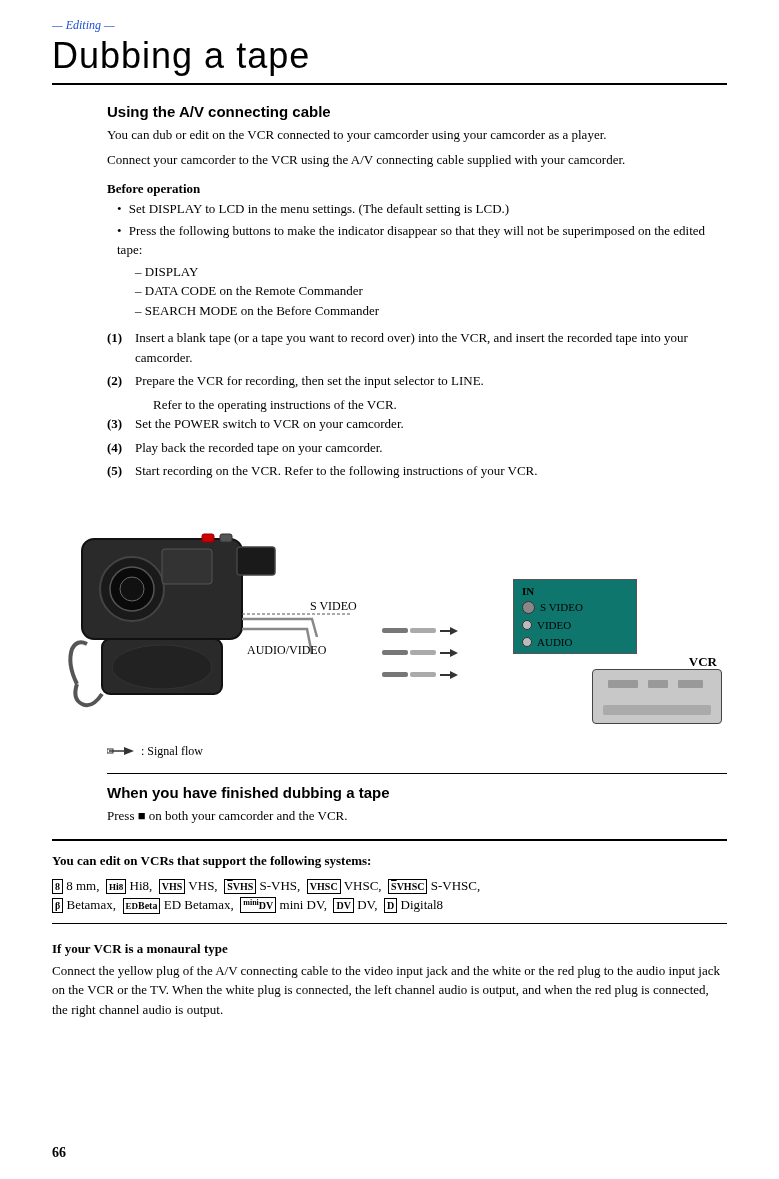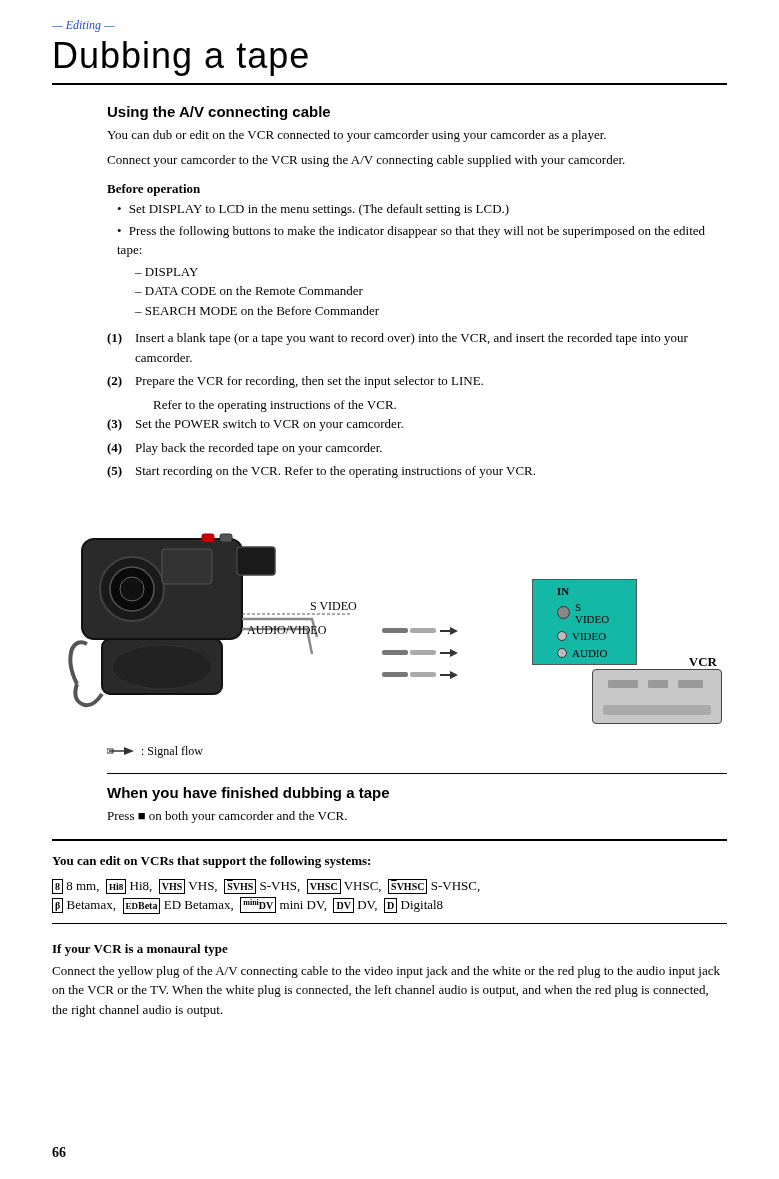--- a/index.html
+++ b/index.html
@@ -187,21 +187,21 @@
         <span>Set the POWER switch to VCR on your camcorder.</span>
       </div>
 
       <div class="step">
         <span class="step-num">(4)</span>
         <span>Play back the recorded tape on your camcorder.</span>
       </div>
 
       <div class="step">
         <span class="step-num">(5)</span>
-        <span>Start recording on the VCR. Refer to the operating instructions of your VCR.</span>
+        <span>Start recording on the VCR. Refer to the following instructions of your VCR.</span>
       </div>
     </div>
   </div>
 
   <div class="diagram-area">
 
     <div class="camcorder-container">
       <svg width="300" height="210" viewBox="0 0 300 210">
 
         <rect x="30" y="30" width="160" height="100" rx="12" ry="12" fill="#2a2a2a" stroke="#111" stroke-width="2"></rect>
@@ -226,21 +226,21 @@
 
         <path d="M190 110 L260 110 L265 128" fill="none" stroke="#888" stroke-width="2.5"></path>
         <path d="M190 120 L255 120 L260 145" fill="none" stroke="#888" stroke-width="2.5"></path>
 
         <line x1="190" y1="105" x2="310" y2="105" stroke="#555" stroke-width="1" stroke-dasharray="3,2"></line>
       </svg>
     </div>
 
     <div style="position:absolute; left:258px; top:100px; font-size:12px;">S VIDEO</div>
 
-    <div style="position:absolute; left:195px; top:124px; font-size:12px;">AUDIO/VIDEO</div>
+    <div style="position:absolute; left:195px; top:144px; font-size:12px;">AUDIO/VIDEO</div>
 
     <div style="position:absolute; left:330px; top:125px;">
 
       <div style="display:flex; align-items:center; margin-bottom:8px;">
         <div style="width:26px; height:5px; background:#777; border-radius:2px; margin-right:2px;"></div>
         <div style="width:26px; height:5px; background:#aaa; border-radius:2px; margin-right:4px;"></div>
         <svg width="18" height="14" viewBox="0 0 18 14">
           <line x1="0" y1="7" x2="12" y2="7" stroke="#333" stroke-width="2"></line>
           <polygon points="10,3 18,7 10,11" fill="#333"></polygon>
         </svg>
@@ -258,21 +258,21 @@
       <div style="display:flex; align-items:center;">
         <div style="width:26px; height:5px; background:#777; border-radius:2px; margin-right:2px;"></div>
         <div style="width:26px; height:5px; background:#aaa; border-radius:2px; margin-right:4px;"></div>
         <svg width="18" height="14" viewBox="0 0 18 14">
           <line x1="0" y1="7" x2="12" y2="7" stroke="#333" stroke-width="2"></line>
           <polygon points="10,3 18,7 10,11" fill="#333"></polygon>
         </svg>
       </div>
     </div>
 
-    <div style="position:absolute; right:90px; top:80px; width:105px; border:1.5px solid #555; background:#14b8a6; padding:5px 24px;">
+    <div style="position:absolute; right:90px; top:80px; width:124px; border:1.5px solid #555; background:#0f766e; padding:5px 8px;">
       <div style="font-size:11px; font-weight:bold; margin-bottom:4px;">IN</div>
 
       <div style="display:flex; align-items:center; margin-bottom:5px;">
         <div style="width:13px;height:13px;border-radius:50%;border:1.5px solid #333;background:#888;margin-right:5px; flex-shrink:0;"></div>
         <span style="font-size:11px;">S VIDEO</span>
       </div>
 
       <div style="display:flex; align-items:center; margin-bottom:5px;">
         <div style="width:10px;height:10px;border-radius:50%;border:1.5px solid #333;background:#bbb;margin-right:5px; flex-shrink:0;"></div>
         <span style="font-size:11px;font-family:Liberation Serif, serif;">VIDEO</span>

